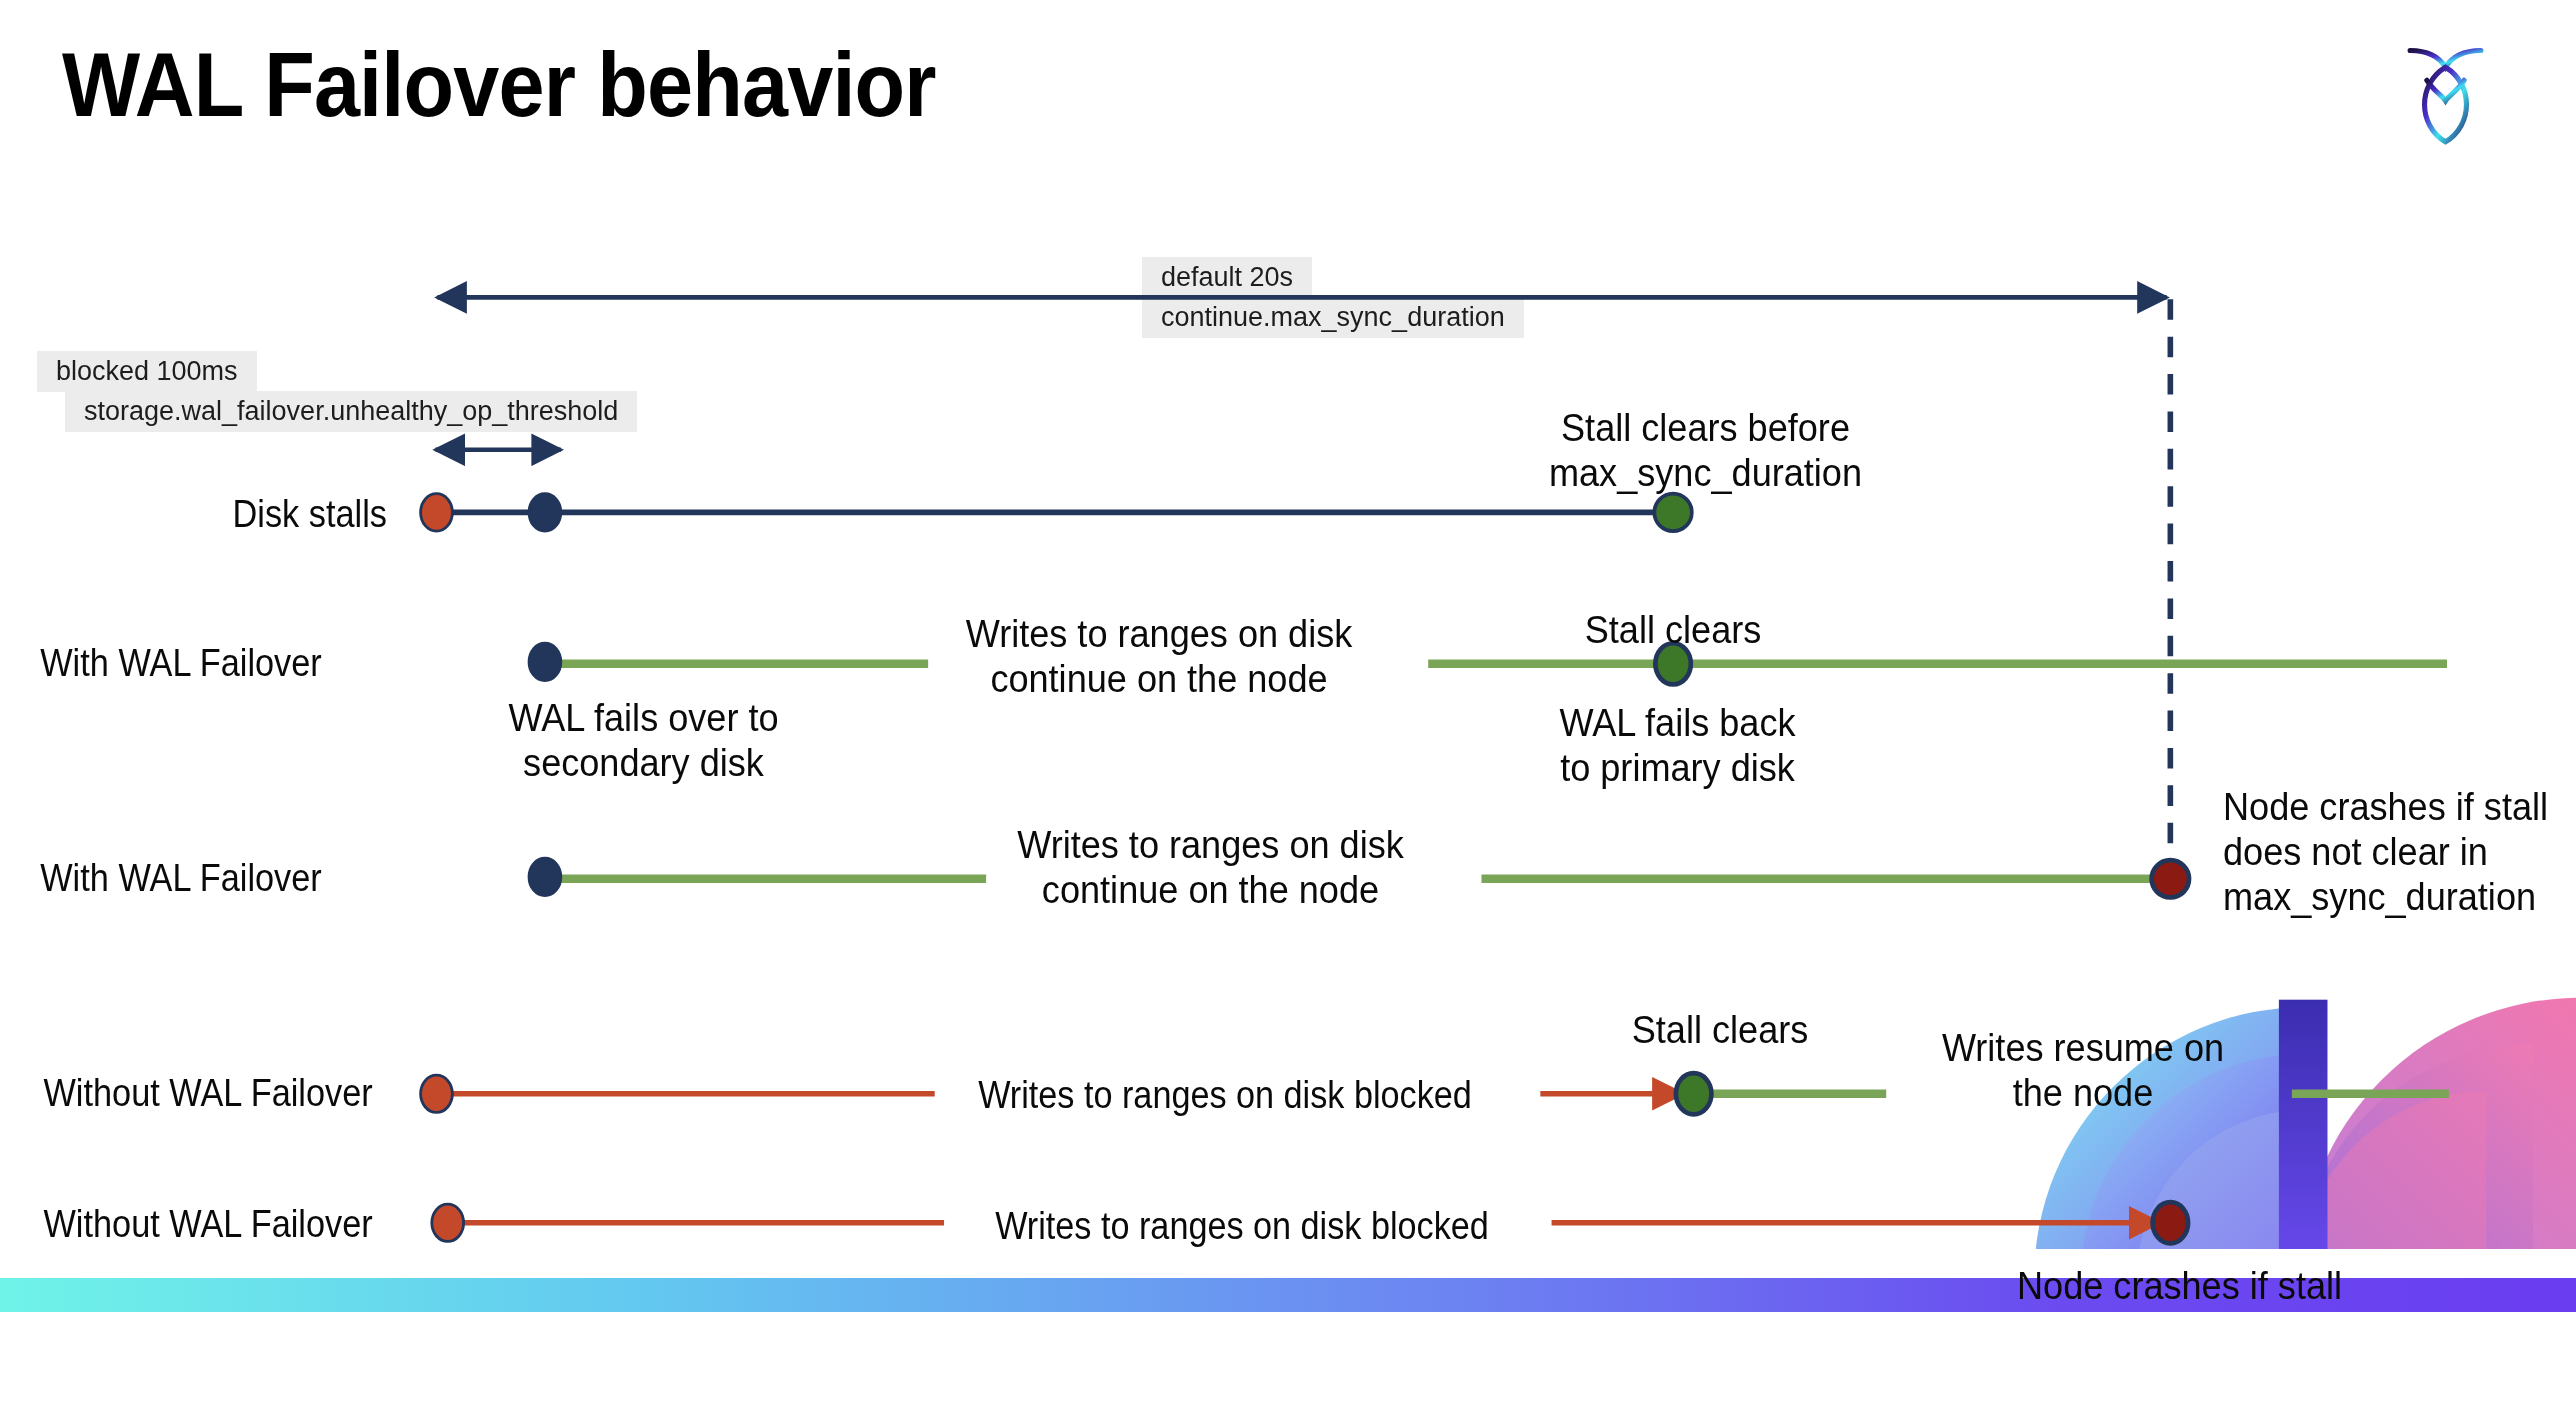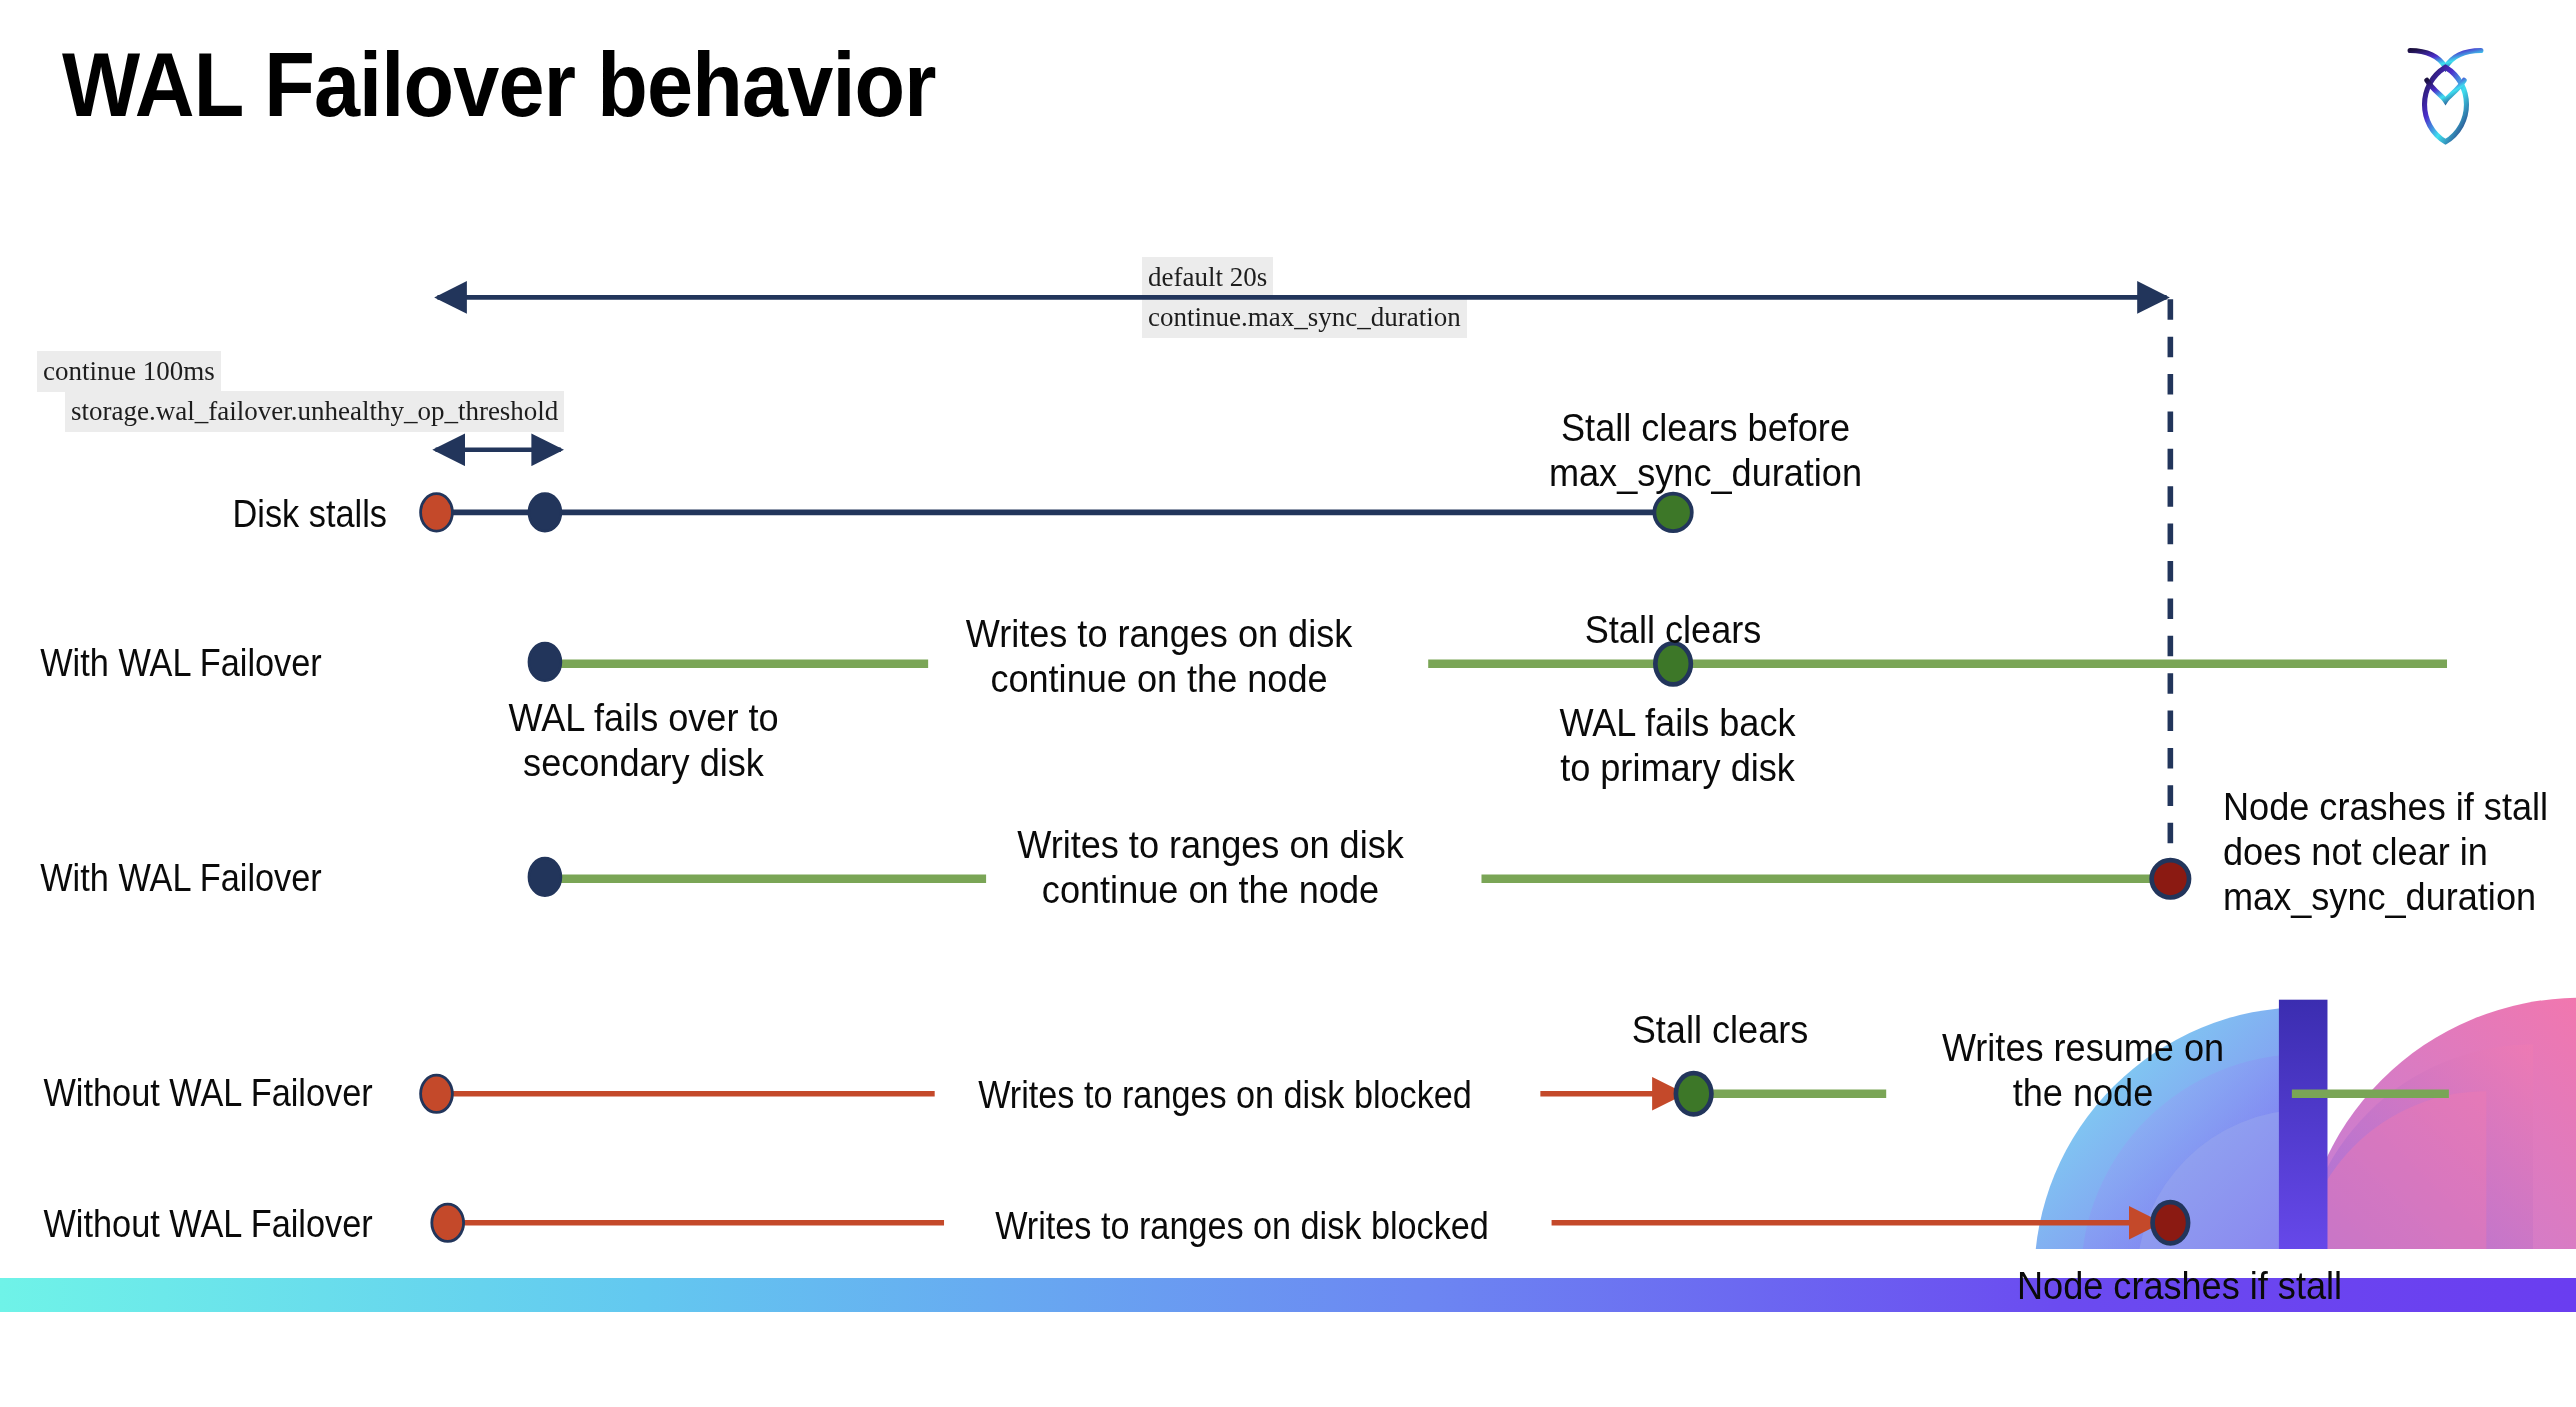--- a/index.html
+++ b/index.html
@@ -27,23 +27,23 @@
   .art{position:absolute;right:0;bottom:34px;width:654px;height:523px;pointer-events:none;}
   .bottombar{
     position:absolute;left:0;bottom:0;width:2576px;height:34px;
     background:linear-gradient(90deg,#6ff3e8 0%,#63c8f0 25%,#6c87f2 55%,#6b4bf0 80%,#6a3df0 100%);
   }
   .whitebox{position:absolute;left:1970px;top:1249px;width:606px;height:159px;background:#fff;}
 
   
   .code{
     position:absolute;
-    font-family:Liberation Serif, serif;
+    font-family:Liberation Sans, sans-serif;
     font-size:27px;color:#1d1d1d;background:#ececec;
-    line-height:1.5;white-space:pre;padding:0 6px;
+    line-height:1.5;white-space:pre;padding:0 19px;
   }
 
   
   #vec{position:absolute;left:0;top:0;width:2576px;height:1408px;}
 
   
   .rowlabel{
     position:absolute;
     font-family:"Liberation Sans Narrow","Liberation Sans",sans-serif;
     font-size:39px;color:#0a0a0a;white-space:nowrap;
@@ -124,21 +124,21 @@
       <path d="M36 54 C44 66 52 70 56 76 C60 70 68 66 76 54"></path>
       <path d="M56 76 L56 120"></path>
     </g>
   </svg>
 
   <div class="title">WAL Failover behavior</div>
 
   <div class="code" style="left:1142px;top:257px;">default 20s</div>
   <div class="code" style="left:1142px;top:297px;">continue.max_sync_duration</div>
 
-  <div class="code" style="left:37px;top:351px;">continue 100ms</div>
+  <div class="code" style="left:37px;top:351px;">blocked 100ms</div>
   <div class="code" style="left:37px;top:391px;margin-left:28px;">storage.wal_failover.unhealthy_op_threshold</div>
 
   <svg id="vec" viewBox="0 0 2756 1506">
     <defs>
       <marker id="arrowNavy" viewBox="0 0 10 10" refX="9" refY="5" markerWidth="7" markerHeight="7" orient="auto-start-reverse">
         <path d="M0 0 L10 5 L0 10 z" fill="#22355b"></path>
       </marker>
       <marker id="arrowNavyStart" viewBox="0 0 10 10" refX="9" refY="5" markerWidth="7" markerHeight="7" orient="auto-start-reverse">
         <path d="M0 0 L10 5 L0 10 z" fill="#22355b"></path>
       </marker>

